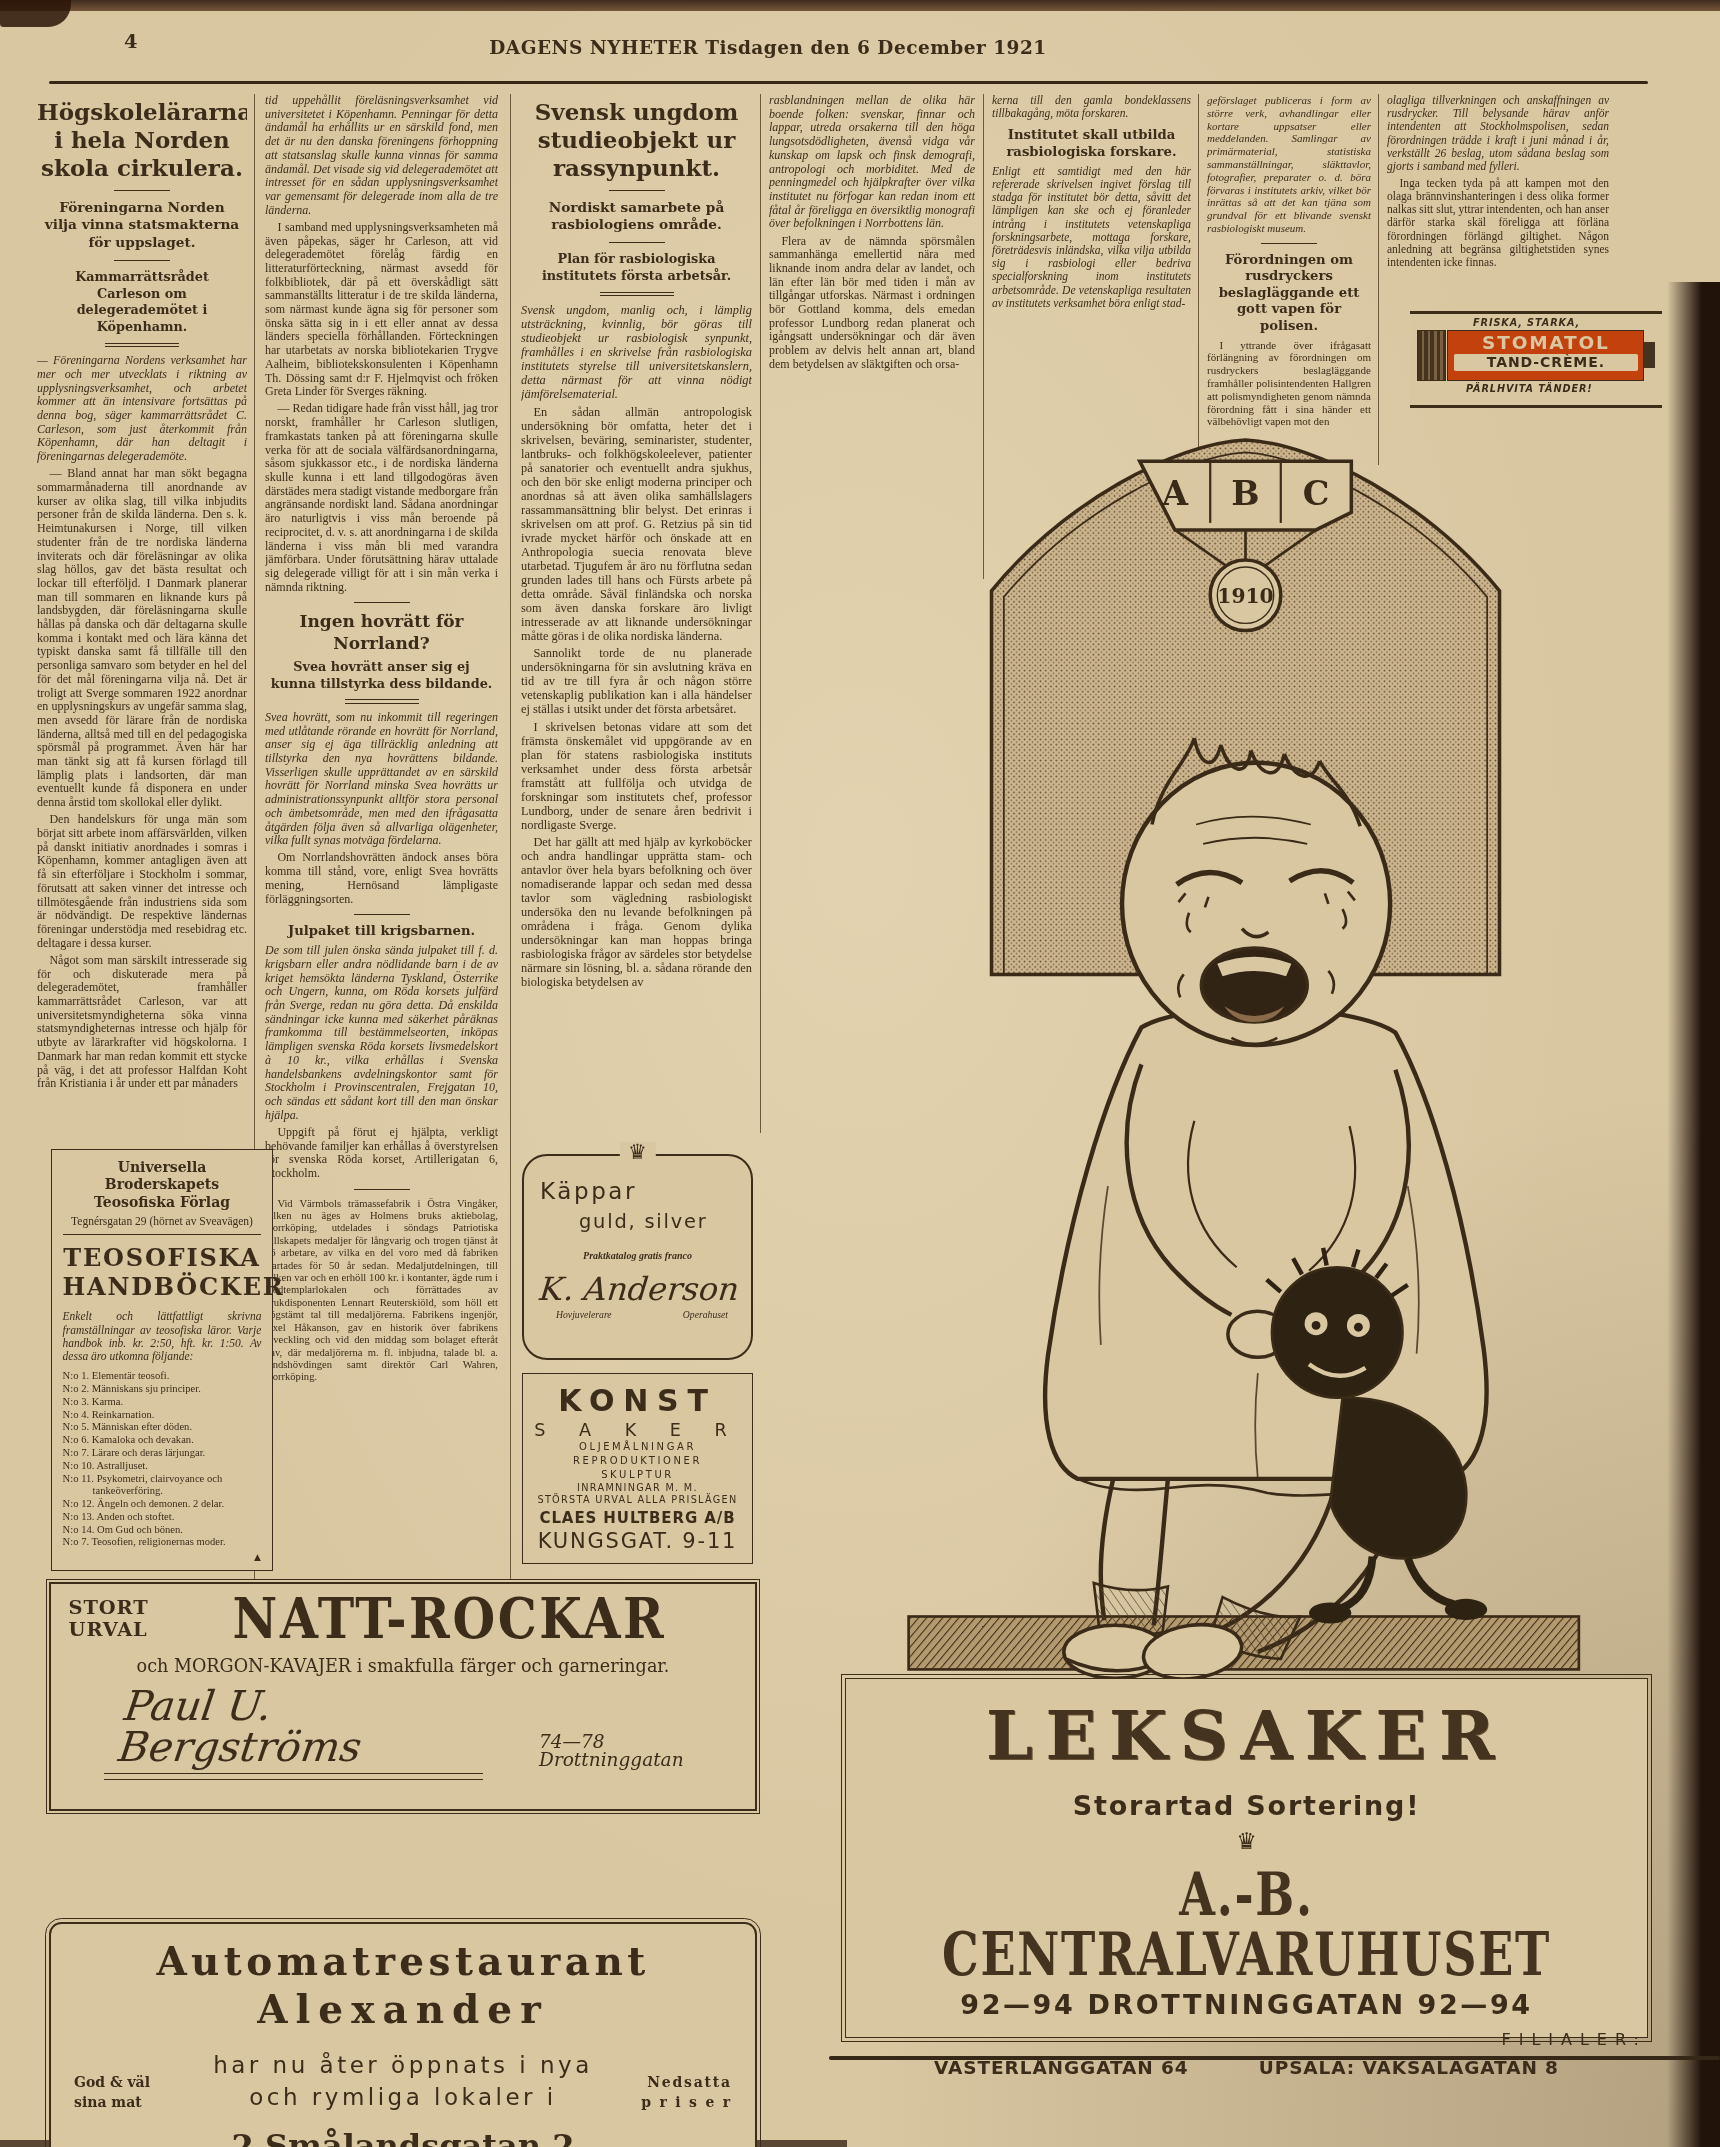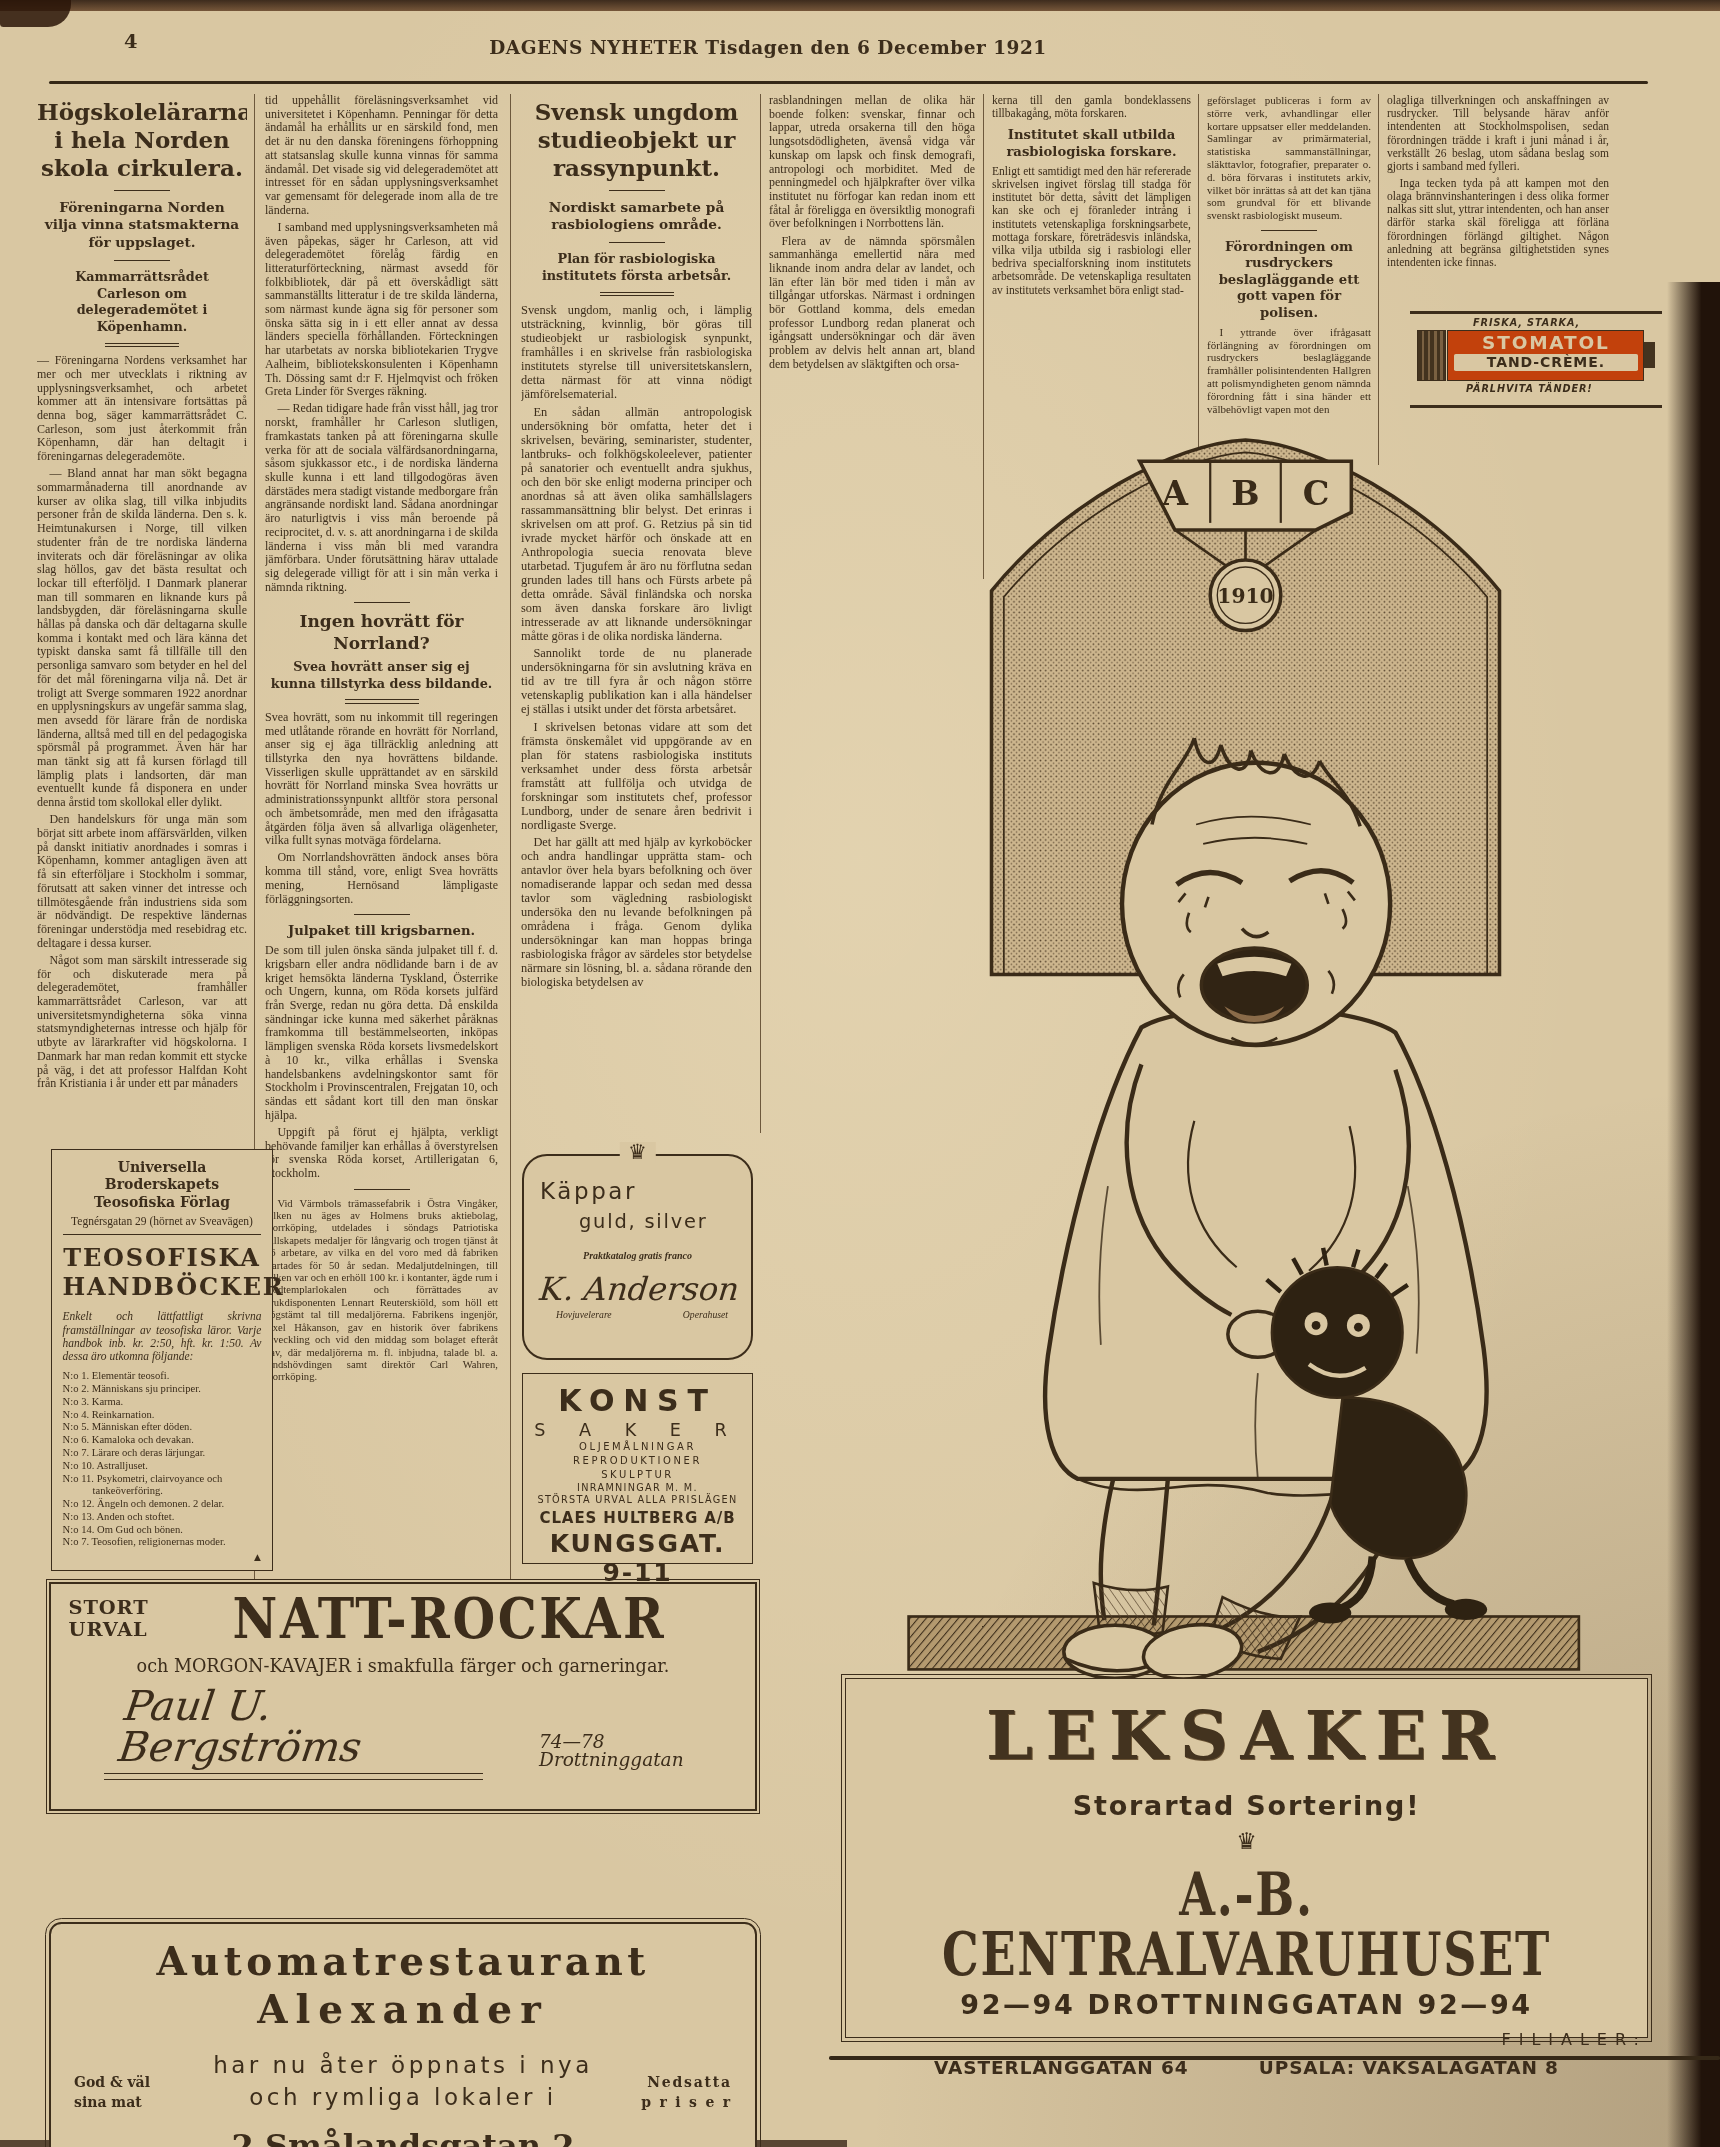--- a/index.html
+++ b/index.html
@@ -25,21 +25,21 @@
   .rule-h{position:absolute;background:#352817;border-radius:1.8px;}
   .vrule{position:absolute;width:0.9px;background:#6d583c;}
 
   #pagenum{position:absolute;left:124px;top:32px;font:bold 19.4px/1 "DejaVu Serif",serif;}
   #masthead{position:absolute;left:371px;top:37px;width:794px;text-align:center;
     font:bold 18.5px/1.2 "DejaVu Serif",serif;letter-spacing:0.5px;white-space:nowrap;}
 
   .col{position:absolute;top:94px;overflow:hidden;}
   .bodytext{font:12px/13.7px "Liberation Serif",serif;text-align:justify;}
   .para{margin:0 0 3.5px 0;text-indent:12.4px;}
-  .col .para:first-child{text-indent:0;}
+  .col .para:first-child{text-indent:0;font-style:italic;}
   .small-type .para, .para.small{font-size:10.6px;line-height:12.4px;}
 
   .head-xl{font:bold 23px/1.22 "DejaVu Serif",serif;text-align:center;margin:3.5px 0 5.3px;}
   .deck{font:bold 13.7px/1.3 "DejaVu Serif",serif;text-align:center;margin:5.3px 5.3px;}
   .deck2{font:bold 12.8px/1.3 "DejaVu Serif",serif;text-align:center;margin:5.3px 5.3px;}
   .head-md{font:bold 17px/1.25 "DejaVu Serif",serif;text-align:center;margin:7px 0 3.5px;}
   .crosshead{font:bold 13.2px/1.25 "DejaVu Serif",serif;text-align:center;margin:7px 0 4.4px;}
   .sep{width:56px;height:0;border-top:1.8px solid var(--ink);margin:8px auto 8px;}
   .sep-wavy{width:74px;height:2.6px;border-top:0.9px solid var(--ink);border-bottom:0.9px solid var(--ink);margin:7px auto;}
 
@@ -67,21 +67,21 @@
   #ad-kappar .sig{font:italic 32px/1 "DejaVu Serif",serif;transform:skewX(-6deg);margin-top:10.6px;white-space:nowrap;}
   #ad-kappar .subsig{display:flex;justify-content:space-between;font:italic 9.7px/1 "Liberation Serif",serif;margin:5.3px 7px 0 16px;}
 
   
   #ad-konst{left:522px;top:1373px;width:231px;height:191px;box-sizing:border-box;padding:8.8px 7px;text-align:center;font-family:"DejaVu Sans",sans-serif;}
   #ad-konst .t1{font-weight:bold;font-size:30px;letter-spacing:8.8px;}
   #ad-konst .t2{font-size:17.6px;letter-spacing:14px;margin-top:1.8px;}
   #ad-konst .l{font-size:10px;letter-spacing:2.6px;line-height:14px;}
   #ad-konst .l2{font-size:9.7px;letter-spacing:1.3px;line-height:12.4px;}
   #ad-konst .firm{font-weight:bold;font-size:15px;letter-spacing:0.9px;margin-top:2.6px;}
-  #ad-konst .addr{font-weight:bold;font-size:25px;letter-spacing:1.8px;margin-top:1.8px;}
+  #ad-konst .addr{font-weight:normal;font-size:21px;letter-spacing:1.8px;margin-top:1.8px;}
 
   
   #ad-nattrockar{left:49px;top:1582px;width:708px;height:229px;box-sizing:border-box;padding:10.6px 17.6px 7px;}
   #ad-nattrockar .row1{display:flex;align-items:center;}
   #ad-nattrockar .stort{font:bold 19.4px/1.15 "DejaVu Serif",serif;letter-spacing:0.9px;width:93px;}
   #ad-nattrockar .title{flex:1;text-align:center;font:bold 49px/1 "DejaVu Serif",serif;letter-spacing:2.6px;transform:scaleY(1.15);transform-origin:center;}
   #ad-nattrockar .subt{text-align:center;font:17.6px/1.2 "DejaVu Serif",serif;margin-top:12.4px;}
   #ad-nattrockar .row2{display:flex;align-items:flex-end;margin-top:8.8px;}
   #ad-nattrockar .sig{font:italic 41px/1 "DejaVu Serif",serif;transform:skewX(-8deg);margin-left:53px;}
   #ad-nattrockar .sigline{height:5.3px;border-top:1.8px solid var(--ink);border-bottom:1.8px solid var(--ink);width:379px;margin:5.3px 0 0 35px;}

